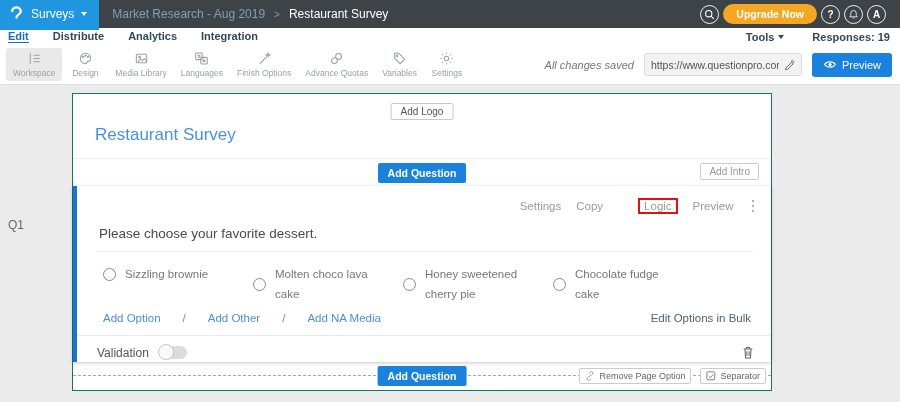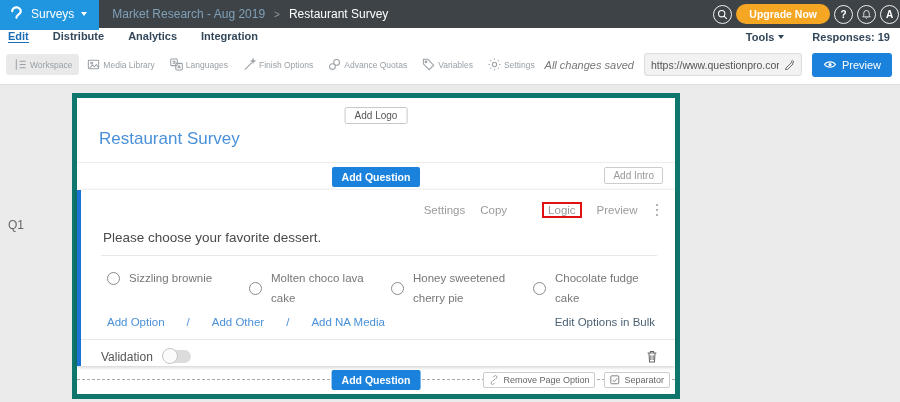--- a/index.html
+++ b/index.html
@@ -12,53 +12,53 @@
 
   
   .topbar { height:28px; background:#3e4348; display:flex; align-items:center; }
   .brand { background:#2196e0; height:32px; display:flex; align-items:center; gap:7px; padding:0 12px 0 9px; color:#fff; cursor:pointer; }
   .brand-label { font-size:12px; }
   .caret { width:0; height:0; border-left:3.5px solid transparent; border-right:3.5px solid transparent; border-top:4px solid currentColor; display:inline-block; }
   .breadcrumb { margin-left:13px; display:flex; align-items:center; gap:9px; font-size:12px; }
   .crumb-folder { color:#7fa0b6; }
   .crumb-sep { color:#8d9aa5; font-size:10px; }
   .crumb-current { color:#ffffff; }
-  .topbar-right { margin-left:auto; display:flex; align-items:center; gap:4px; padding-right:1px; }
+  .topbar-right { margin-left:auto; display:flex; align-items:center; gap:4px; padding-right:14px; }
   .circle-btn { width:19px; height:19px; border:1px solid #f0f0f0; border-radius:50%; color:#fff;
     display:flex; align-items:center; justify-content:center; font-size:10px; font-weight:bold; cursor:pointer; }
   .upgrade-btn { background:#f5a623; color:#fff; border:none; border-radius:10px; font-size:10.5px; font-weight:bold;
     padding:4px 13px; font-family:inherit; cursor:pointer; }
 
   
   .menubar { height:17px; background:#fff; display:flex; align-items:center; font-size:11px; font-weight:bold; color:#33475b; }
   .menu-items { display:flex; gap:24px; padding-left:8px; }
   .menu-item { cursor:pointer; }
   .menu-item.active { color:#1a6cb4; border-bottom:1px solid #1a6cb4; }
   .menu-right { margin-left:auto; display:flex; align-items:center; gap:28px; padding-right:10px; }
   .tools-item { display:flex; align-items:center; gap:4px; cursor:pointer; }
   .responses { cursor:pointer; }
 
   
   .toolbar { height:40px; background:#fff; border-bottom:1px solid #dedede; display:flex; align-items:center; padding-left:6px; }
-  .tool { display:flex; flex-direction:row; align-items:center; justify-content:center; gap:2px;
+  .tool { display:flex; flex-direction:column; align-items:center; justify-content:center; gap:2px;
     padding:3px 7px; min-width:46px; border-radius:3px; color:#9aa0a6; font-size:8.5px; cursor:pointer; }
   .tool.active { background:#e9e9e9; }
   .tool svg { stroke:#9aa0a6; fill:none; stroke-width:1.1; }
   .toolbar-right { margin-left:auto; display:flex; align-items:center; gap:10px; padding-right:8px; }
   .saved-status { font-style:italic; font-size:11px; color:#777; }
   .url-box { display:flex; align-items:center; gap:5px; background:#f2f2f2; border:1px solid #dcdcdc; border-radius:3px;
     height:23px; width:158px; padding:0 6px; font-size:10.5px; color:#555; cursor:text; }
   .url-text { flex:1; white-space:nowrap; overflow:hidden; }
   .preview-btn { background:#1a82dc; color:#fff; border:none; border-radius:3px; height:24px; padding:0 11px;
     font-size:11px; font-family:inherit; display:flex; align-items:center; gap:5px; cursor:pointer; }
 
   
   .content { position:absolute; top:85px; left:0; right:0; bottom:0; background:#ebebeb; }
   .qid-label { position:absolute; left:8px; top:133px; font-size:12px; color:#666; }
-  .card { position:absolute; left:72px; top:8px; width:608px; background:#fff; border:5px solid #0f766e; }
+  .card { position:absolute; left:72px; top:8px; width:700px; background:#fff; border:1px solid #0f766e; }
 
   .card-head { position:relative; height:65px; border-bottom:1px solid #ececec; }
   .add-logo-btn { position:absolute; left:50%; top:9px; transform:translateX(-50%);
     background:#fff; border:1px solid #c8c8c8; border-radius:2px; font-size:10px; color:#555; padding:2px 9px; font-family:inherit; cursor:pointer; }
   .survey-title { position:absolute; left:22px; top:31px; font-size:17px; font-weight:400; color:#4a90d9; cursor:text; }
 
   .addq-row { position:relative; height:27px; display:flex; align-items:center; justify-content:center; }
   .btn-primary { background:#1a82dc; color:#fff; border:none; border-radius:2px; font-size:10.5px; font-weight:bold;
     padding:4px 10px; font-family:inherit; cursor:pointer; }
   .add-intro-btn { position:absolute; right:12px; top:4px; background:#fff; border:1px solid #ccc; border-radius:2px;
@@ -156,20 +156,29 @@
     <span class="responses">Responses: 19</span>
   </div>
 </div>
 
 <div class="toolbar">
   <div class="tool active">
     <svg width="15" height="15" viewBox="0 0 16 16">
         <path d="M3.5 2.5 v11 M7 4.5 h6.5 M7 8 h6.5 M7 11.5 h6.5"></path>
       </svg>
     <span>Workspace</span>
+  </div>
+  <div class="tool">
+    <svg width="15" height="15" viewBox="0 0 16 16">
+        <path d="M8 2.5 a5.5 5.5 0 1 0 0 11 c1.6 0 1.1 -1.9 2.1 -2.3 1.1 -.4 3.4 .5 3.4 -3.2 a5.5 5.5 0 0 0 -5.5 -5.5 z"></path>
+        <circle cx="5.3" cy="6.2" r=".7"></circle>
+        <circle cx="8" cy="4.9" r=".7"></circle>
+        <circle cx="10.7" cy="6.2" r=".7"></circle>
+      </svg>
+    <span>Design</span>
   </div>
   <div class="tool">
     <svg width="15" height="15" viewBox="0 0 16 16">
         <rect x="2.5" y="3.5" width="11" height="9" rx="1"></rect>
         <circle cx="6" cy="6.5" r="1"></circle>
         <path d="M4 11.5 l3 -3 2 2 2 -2.5 2.5 3.5"></path>
       </svg>
     <span>Media Library</span>
   </div>
   <div class="tool">

